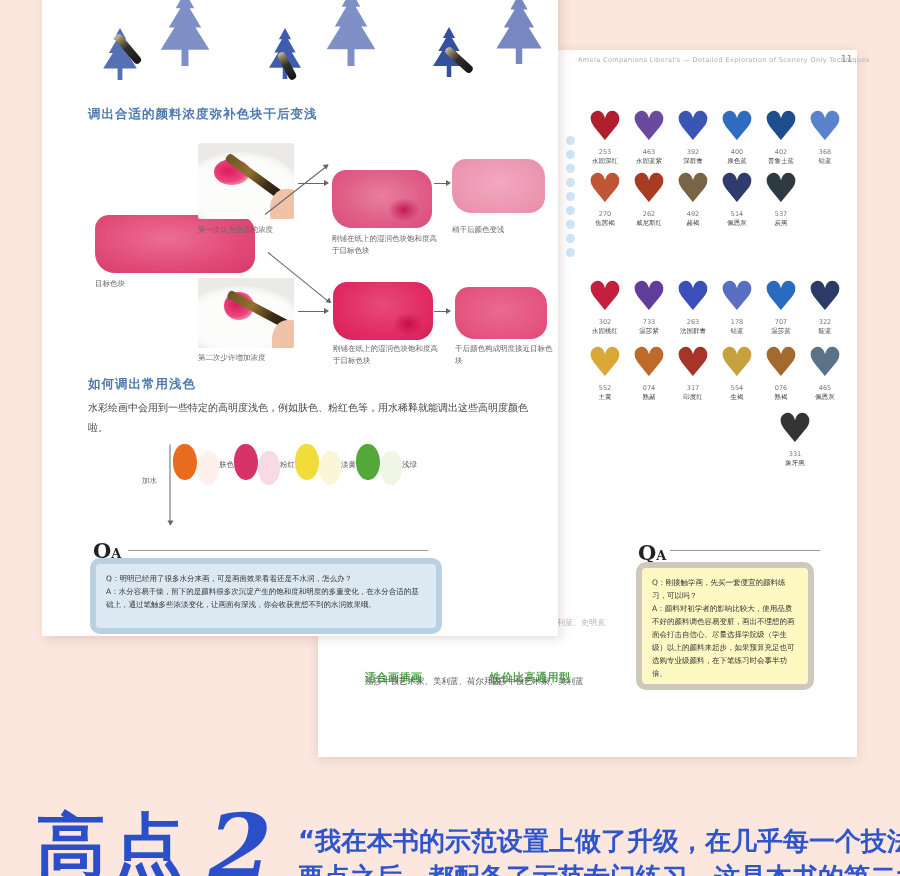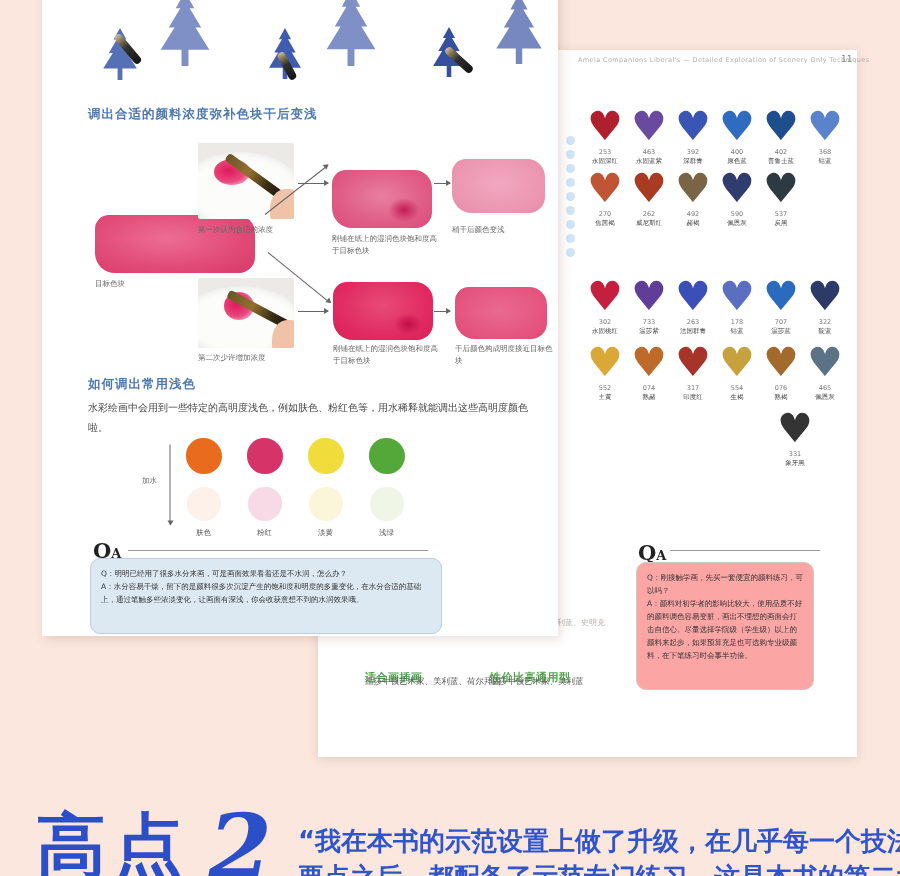--- a/index.html
+++ b/index.html
@@ -38,32 +38,32 @@
   .blob{position:absolute;width:36px;height:26px;border-radius:50%;background:radial-gradient(ellipse at 40% 45%,#e0195c 0%,#e8487e 55%,rgba(240,150,180,.2) 100%);filter:blur(.6px);}
   .brushstick{position:absolute;width:72px;height:9px;border-radius:4px;background:linear-gradient(90deg,#6b5527,#93702f 38%,#3c2f16 68%,#15110e 100%);}
   .finger{position:absolute;width:34px;height:44px;background:#f0c2a8;border-radius:45%;}
 
   
   .arrow{position:absolute;height:1px;background:#666;transform-origin:left center;}
   .arrow::after{content:'';position:absolute;right:-1px;top:-3px;border-left:5px solid #666;border-top:3.5px solid transparent;border-bottom:3.5px solid transparent;}
 
   
   #circle-grid{position:absolute;left:173px;top:426px;display:flex;}
-  .circle-col{width:61px;display:flex;flex-direction:column;align-items:center;}
+  .circle-col{width:61px;display:flex;flex-direction:row;align-items:center;}
   .circle-full{width:36px;height:36px;border-radius:48% 52% 50% 50%;}
   .circle-light{width:34px;height:34px;border-radius:50% 48% 52% 50%;margin-top:13px;}
   .circle-label{font-size:7.5px;color:#555;margin-top:7px;white-space:nowrap;}
 
   
   .qa-title{position:absolute;font-family:"DejaVu Serif","Liberation Serif",serif;font-size:13px;font-weight:bold;color:#222;letter-spacing:0;}
   .qa-title::first-letter{font-size:21px;}
   .qa-rule{position:absolute;height:1px;background:#999;}
-  .qa-box{position:absolute;border:1px solid #4d7c0f;border-radius:10px;padding:8px 10px;font-size:7.5px;line-height:13px;color:#333;}
+  .qa-box{position:absolute;border:6px solid #4d7c0f;border-radius:10px;padding:8px 10px;font-size:7.5px;line-height:13px;color:#333;}
   #qa-left-box{background:#dce9f3;border-color:#b9cfe2;}
-  #qa-right-box{background:#fca5a5;border-color:#cfc8bd;}
+  #qa-right-box{background:#fef9c3;border-color:#cfc8bd;}
 
   
   #page-right .inner{position:absolute;left:0;top:0;width:100%;height:100%;}
   .pr-header{position:absolute;font-size:6.5px;color:#b0aeab;letter-spacing:.4px;white-space:nowrap;}
   .pr-pagenum{position:absolute;font-size:9px;color:#888;}
   .heart-row{position:absolute;display:flex;}
   .heart-cell{width:44px;display:flex;flex-direction:column;align-items:center;}
   .heart-glyph{font-size:40px;line-height:40px;}
   .heart-code{font-size:6.5px;color:#777;margin-top:2px;}
   .heart-name{font-size:6.5px;color:#444;margin-top:1px;white-space:nowrap;}
@@ -143,21 +143,21 @@
             <div class="heart-code">262</div>
             <div class="heart-name">威尼斯红</div>
           </div>
           <div class="heart-cell">
             <div class="heart-glyph" style="color: rgb(122, 100, 70);">♥</div>
             <div class="heart-code">492</div>
             <div class="heart-name">赭褐</div>
           </div>
           <div class="heart-cell">
             <div class="heart-glyph" style="color: rgb(47, 61, 110);">♥</div>
-            <div class="heart-code">590</div>
+            <div class="heart-code">514</div>
             <div class="heart-name">佩恩灰</div>
           </div>
           <div class="heart-cell">
             <div class="heart-glyph" style="color: rgb(46, 58, 66);">♥</div>
             <div class="heart-code">537</div>
             <div class="heart-name">炭黑</div>
           </div>
         </div>
       <div class="heart-row" style="left:265px;top:226px;">
           <div class="heart-cell">

